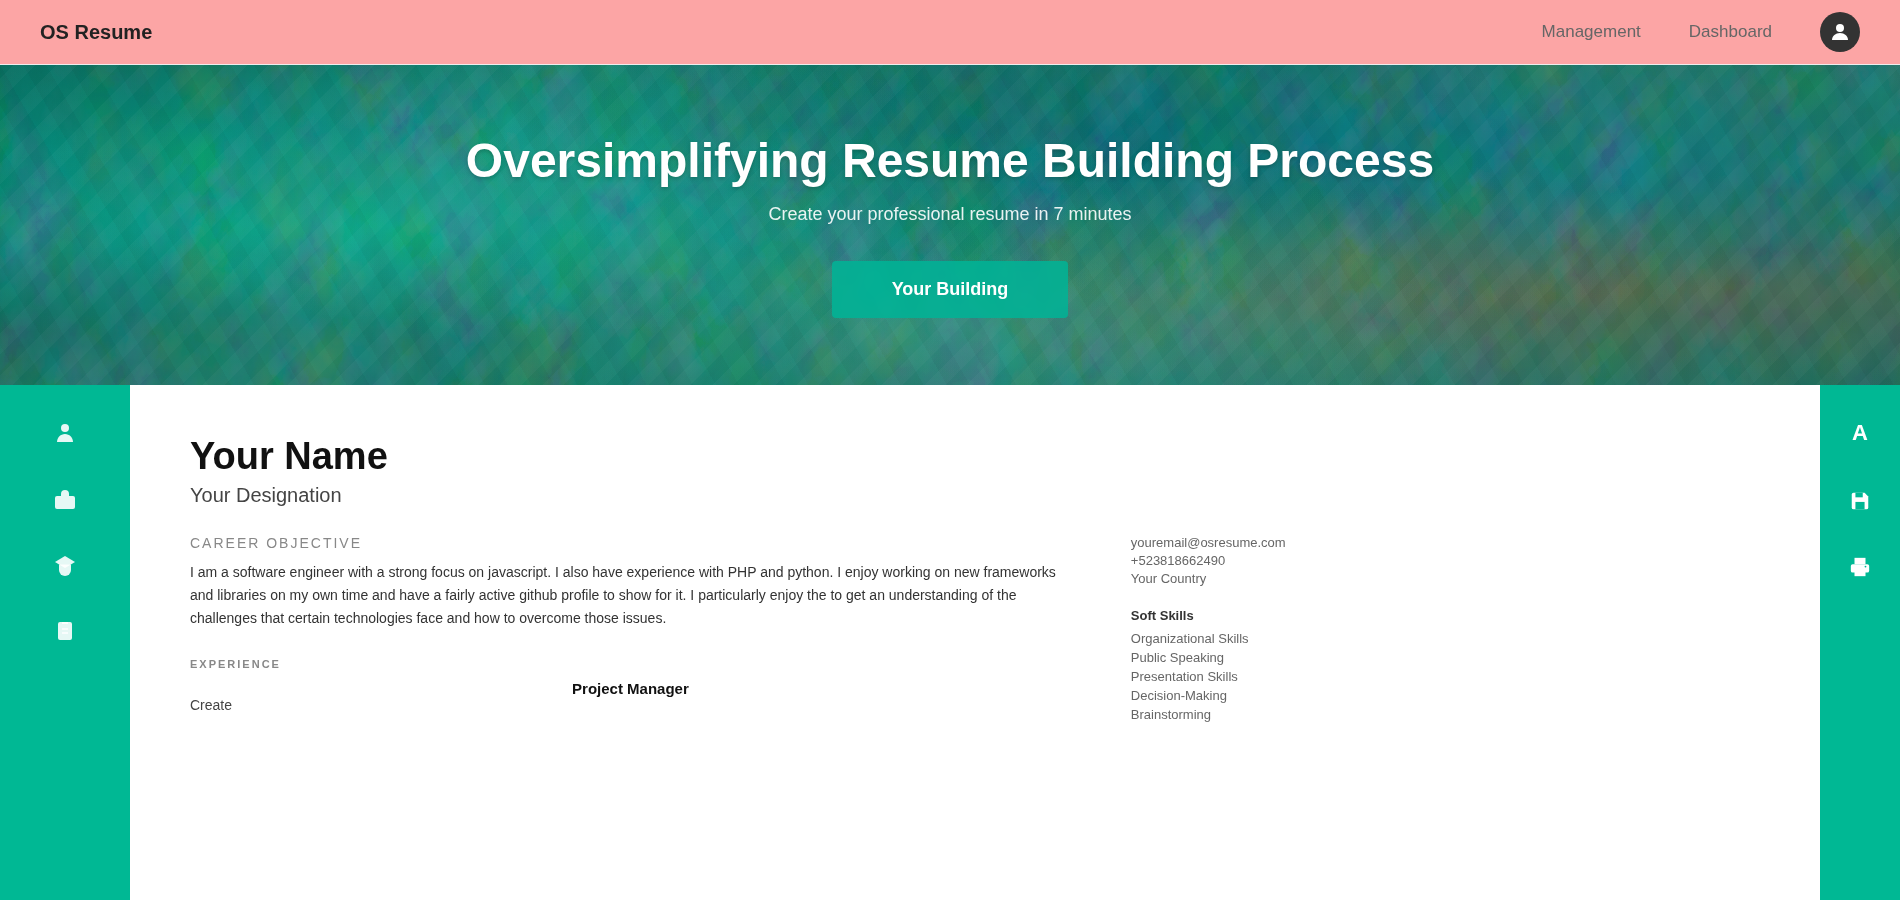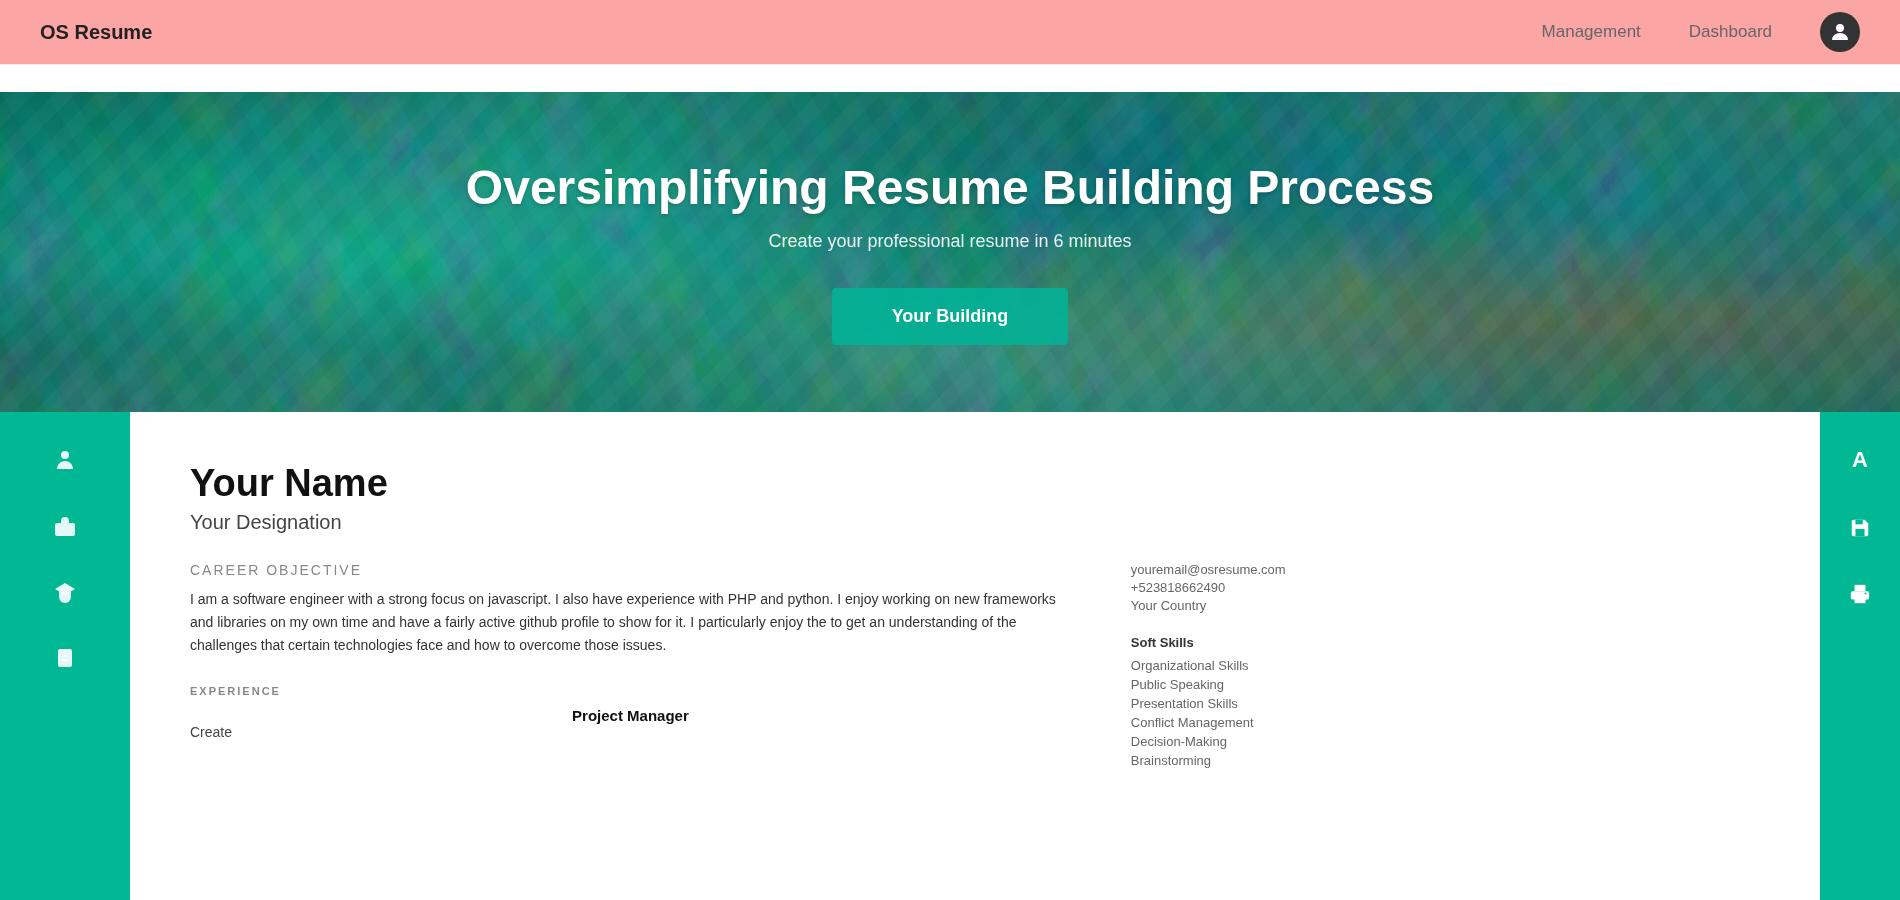--- a/index.html
+++ b/index.html
@@ -50,21 +50,20 @@
     .hero {
       position: relative;
       width: 100%;
       height: 320px;
       display: flex;
       flex-direction: column;
       align-items: center;
       justify-content: center;
       overflow: hidden;
       background: #1a6b5e;
-      margin-top: 27px;
     }
     .hero-bg {
       position: absolute;
       inset: 0;
       background: 
         radial-gradient(ellipse at 20% 50%, rgba(0,180,150,0.6) 0%, transparent 50%),
         radial-gradient(ellipse at 70% 30%, rgba(0,120,140,0.7) 0%, transparent 45%),
         radial-gradient(ellipse at 50% 80%, rgba(80,200,170,0.5) 0%, transparent 40%),
         radial-gradient(ellipse at 85% 70%, rgba(140,90,50,0.4) 0%, transparent 35%),
         radial-gradient(ellipse at 10% 20%, rgba(0,150,130,0.6) 0%, transparent 40%),
@@ -324,21 +323,21 @@
       <linearGradient id="marble-grad" x1="0%" y1="0%" x2="100%" y2="100%">
         <stop offset="0%" style="stop-color:#00d4aa;stop-opacity:1"></stop>
         <stop offset="30%" style="stop-color:#008f75;stop-opacity:1"></stop>
         <stop offset="60%" style="stop-color:#005f50;stop-opacity:1"></stop>
         <stop offset="100%" style="stop-color:#a0704a;stop-opacity:0.5"></stop>
       </linearGradient>
     </defs>
   </svg>
   <div class="hero-content">
     <h1 class="hero-title">Oversimplifying Resume Building Process</h1>
-    <p class="hero-subtitle">Create your professional resume in 6 minutes</p>
+    <p class="hero-subtitle">Create your professional resume in 7 minutes</p>
     <button class="hero-btn">Your Building</button>
   </div>
 </section>
 
 <div class="main-area">
 
   <aside class="left-sidebar">
     <div class="sidebar-icon">
       <svg class="icon-svg" viewBox="0 0 24 24">
           <circle cx="12" cy="7" r="4"></circle>
@@ -385,21 +384,20 @@
 
       <div class="resume-right">
         <div class="contact-email">youremail@osresume.com</div>
         <div class="contact-phone">+523818662490</div>
         <div class="contact-country">Your Country</div>
         <div class="soft-skills-label">Soft Skills</div>
         <div>
           <div class="skill-item">Organizational Skills</div>
           <div class="skill-item">Public Speaking</div>
           <div class="skill-item">Presentation Skills</div>
-          <div class="skill-item">Conflict Management</div>
           <div class="skill-item">Decision-Making</div>
           <div class="skill-item">Brainstorming</div>
         </div>
       </div>
     </div>
   </main>
 
   <aside class="right-sidebar">
     <div class="right-icon-group">
       <div class="right-sidebar-icon" style="font-size:22px;font-weight:bold;color:white;">A</div>

